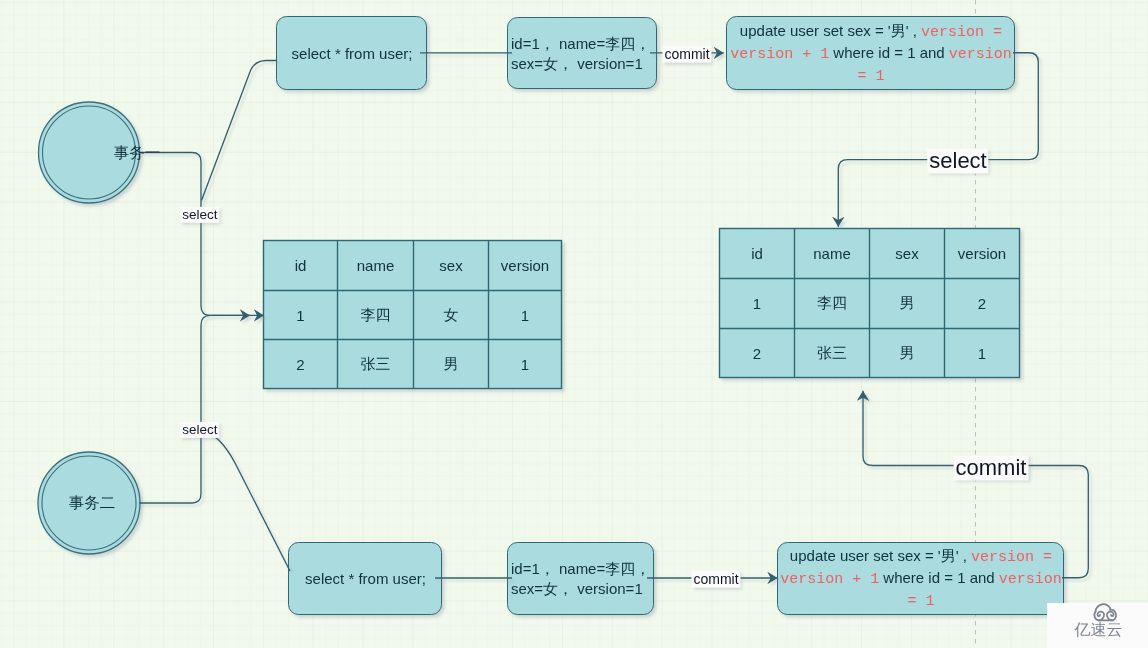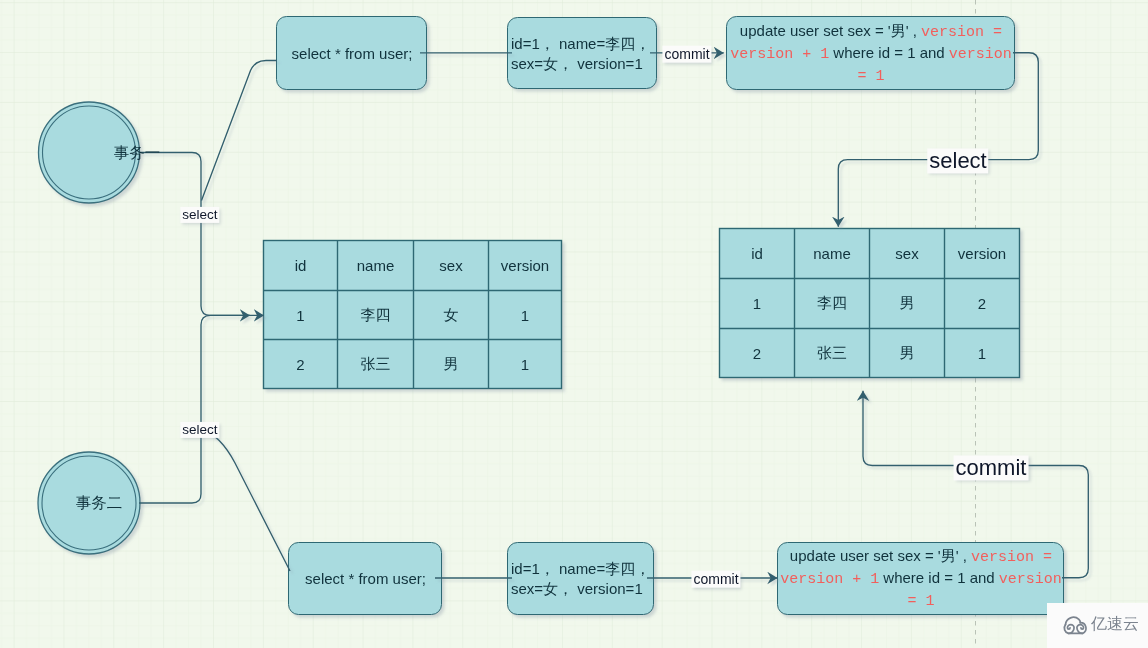--- a/index.html
+++ b/index.html
@@ -94,21 +94,21 @@
   <path d="M647,578 H777.5" marker-end="url(#arr)"></path>
 
   <path d="M1013,52.7 H1029 Q1038.3,52.7 1038.3,62 V150.3 Q1038.3,159.6 1029,159.6 H847.6 Q838.3,159.6 838.3,168.9 V226.8" marker-end="url(#arr)"></path>
 
   <path d="M1062,577.7 H1079 Q1088.3,577.7 1088.3,568.4 V474.8 Q1088.3,465.5 1079,465.5 H872.3 Q863,465.5 863,456.2 V390.8" marker-end="url(#arr)"></path>
  </g>
 </svg>
 <div id="overlay">
 
  <div class="node-label circ-label" style="left:39px;top:133px;width:100px;height:40px;margin-left:48px;">事务一</div>
- <div class="node-label circ-label" style="left:39px;top:483px;width:120px;height:40px;">事务二</div>
+ <div class="node-label circ-label" style="left:32px;top:483px;width:120px;height:40px;">事务二</div>
 
  <div class="node-label sql-box" style="left:277px;top:17px;width:150px;height:73px;">select * from user;</div>
  <div class="node-label sql-box" style="left:508px;top:18px;width:149px;height:71px;flex-direction:column;align-items:flex-start;padding-left:3px;box-sizing:border-box;">
    <span>id=1，  name=李四，</span>
    <span> sex=女，  version=1</span>
  </div>
  <div class="node-label sql-box" style="left:727px;top:17px;width:288px;height:73px;flex-direction:column;">
    <span><span>update user set sex = '男' , </span><span class="red">version =</span></span>
    <span><span class="red">version + 1</span><span> where id = 1 and </span><span class="red">version = 1</span></span>
  </div>
@@ -150,21 +150,21 @@
         <div class="tbl-cell" style="left: 719.5px; top: 278.5px; width: 75px; height: 50px;">1</div>
         <div class="tbl-cell" style="left: 794.5px; top: 278.5px; width: 75px; height: 50px;">李四</div>
         <div class="tbl-cell" style="left: 869.5px; top: 278.5px; width: 75px; height: 50px;">男</div>
         <div class="tbl-cell" style="left: 944.5px; top: 278.5px; width: 75px; height: 50px;">2</div>
         <div class="tbl-cell" style="left: 719.5px; top: 328.5px; width: 75px; height: 49px;">2</div>
         <div class="tbl-cell" style="left: 794.5px; top: 328.5px; width: 75px; height: 49px;">张三</div>
         <div class="tbl-cell" style="left: 869.5px; top: 328.5px; width: 75px; height: 49px;">男</div>
         <div class="tbl-cell" style="left: 944.5px; top: 328.5px; width: 75px; height: 49px;">1</div>
       </div>
 
- <div class="wm" style="left:1047px;top:603px;width:101px;height:45px;">
+ <div class="wm" style="left:1047px;top:603px;width:101px;height:45px;flex-direction:column;">
    <svg width="27" height="21" viewBox="-0.9 -0.9 27.5 21.5" style="margin-left:15px;margin-top:-2px;">
      <g fill="none" stroke="#7b838e" stroke-width="1.75" stroke-linecap="round">
       <path d="M2.6,10.0 A8.2,8.2 0 0 1 16.3,4.6 A4.4,4.4 0 0 1 17.8,8.0"></path>
       <path d="M2.6,10.0 A5.7,5.7 0 0 0 5.7,19.0 H20.0 A5.7,5.7 0 0 0 17.8,8.0"></path>
       <path d="M5.7,19.0 A5.7,5.7 0 0 0 11.4,13.3 A3.4,3.4 0 0 0 4.6,13.3 A1.35,1.35 0 0 0 7.3,13.3"></path>
       <path d="M20.0,19.0 A5.7,5.7 0 0 1 14.3,13.3 A3.4,3.4 0 0 1 21.1,13.3 A1.35,1.35 0 0 1 18.4,13.3"></path>
      </g>
    </svg>
    <span style="font-size:16px;color:#7b838e;margin-left:2px;margin-top:-2px;letter-spacing:0px;">亿速云</span>
  </div>

